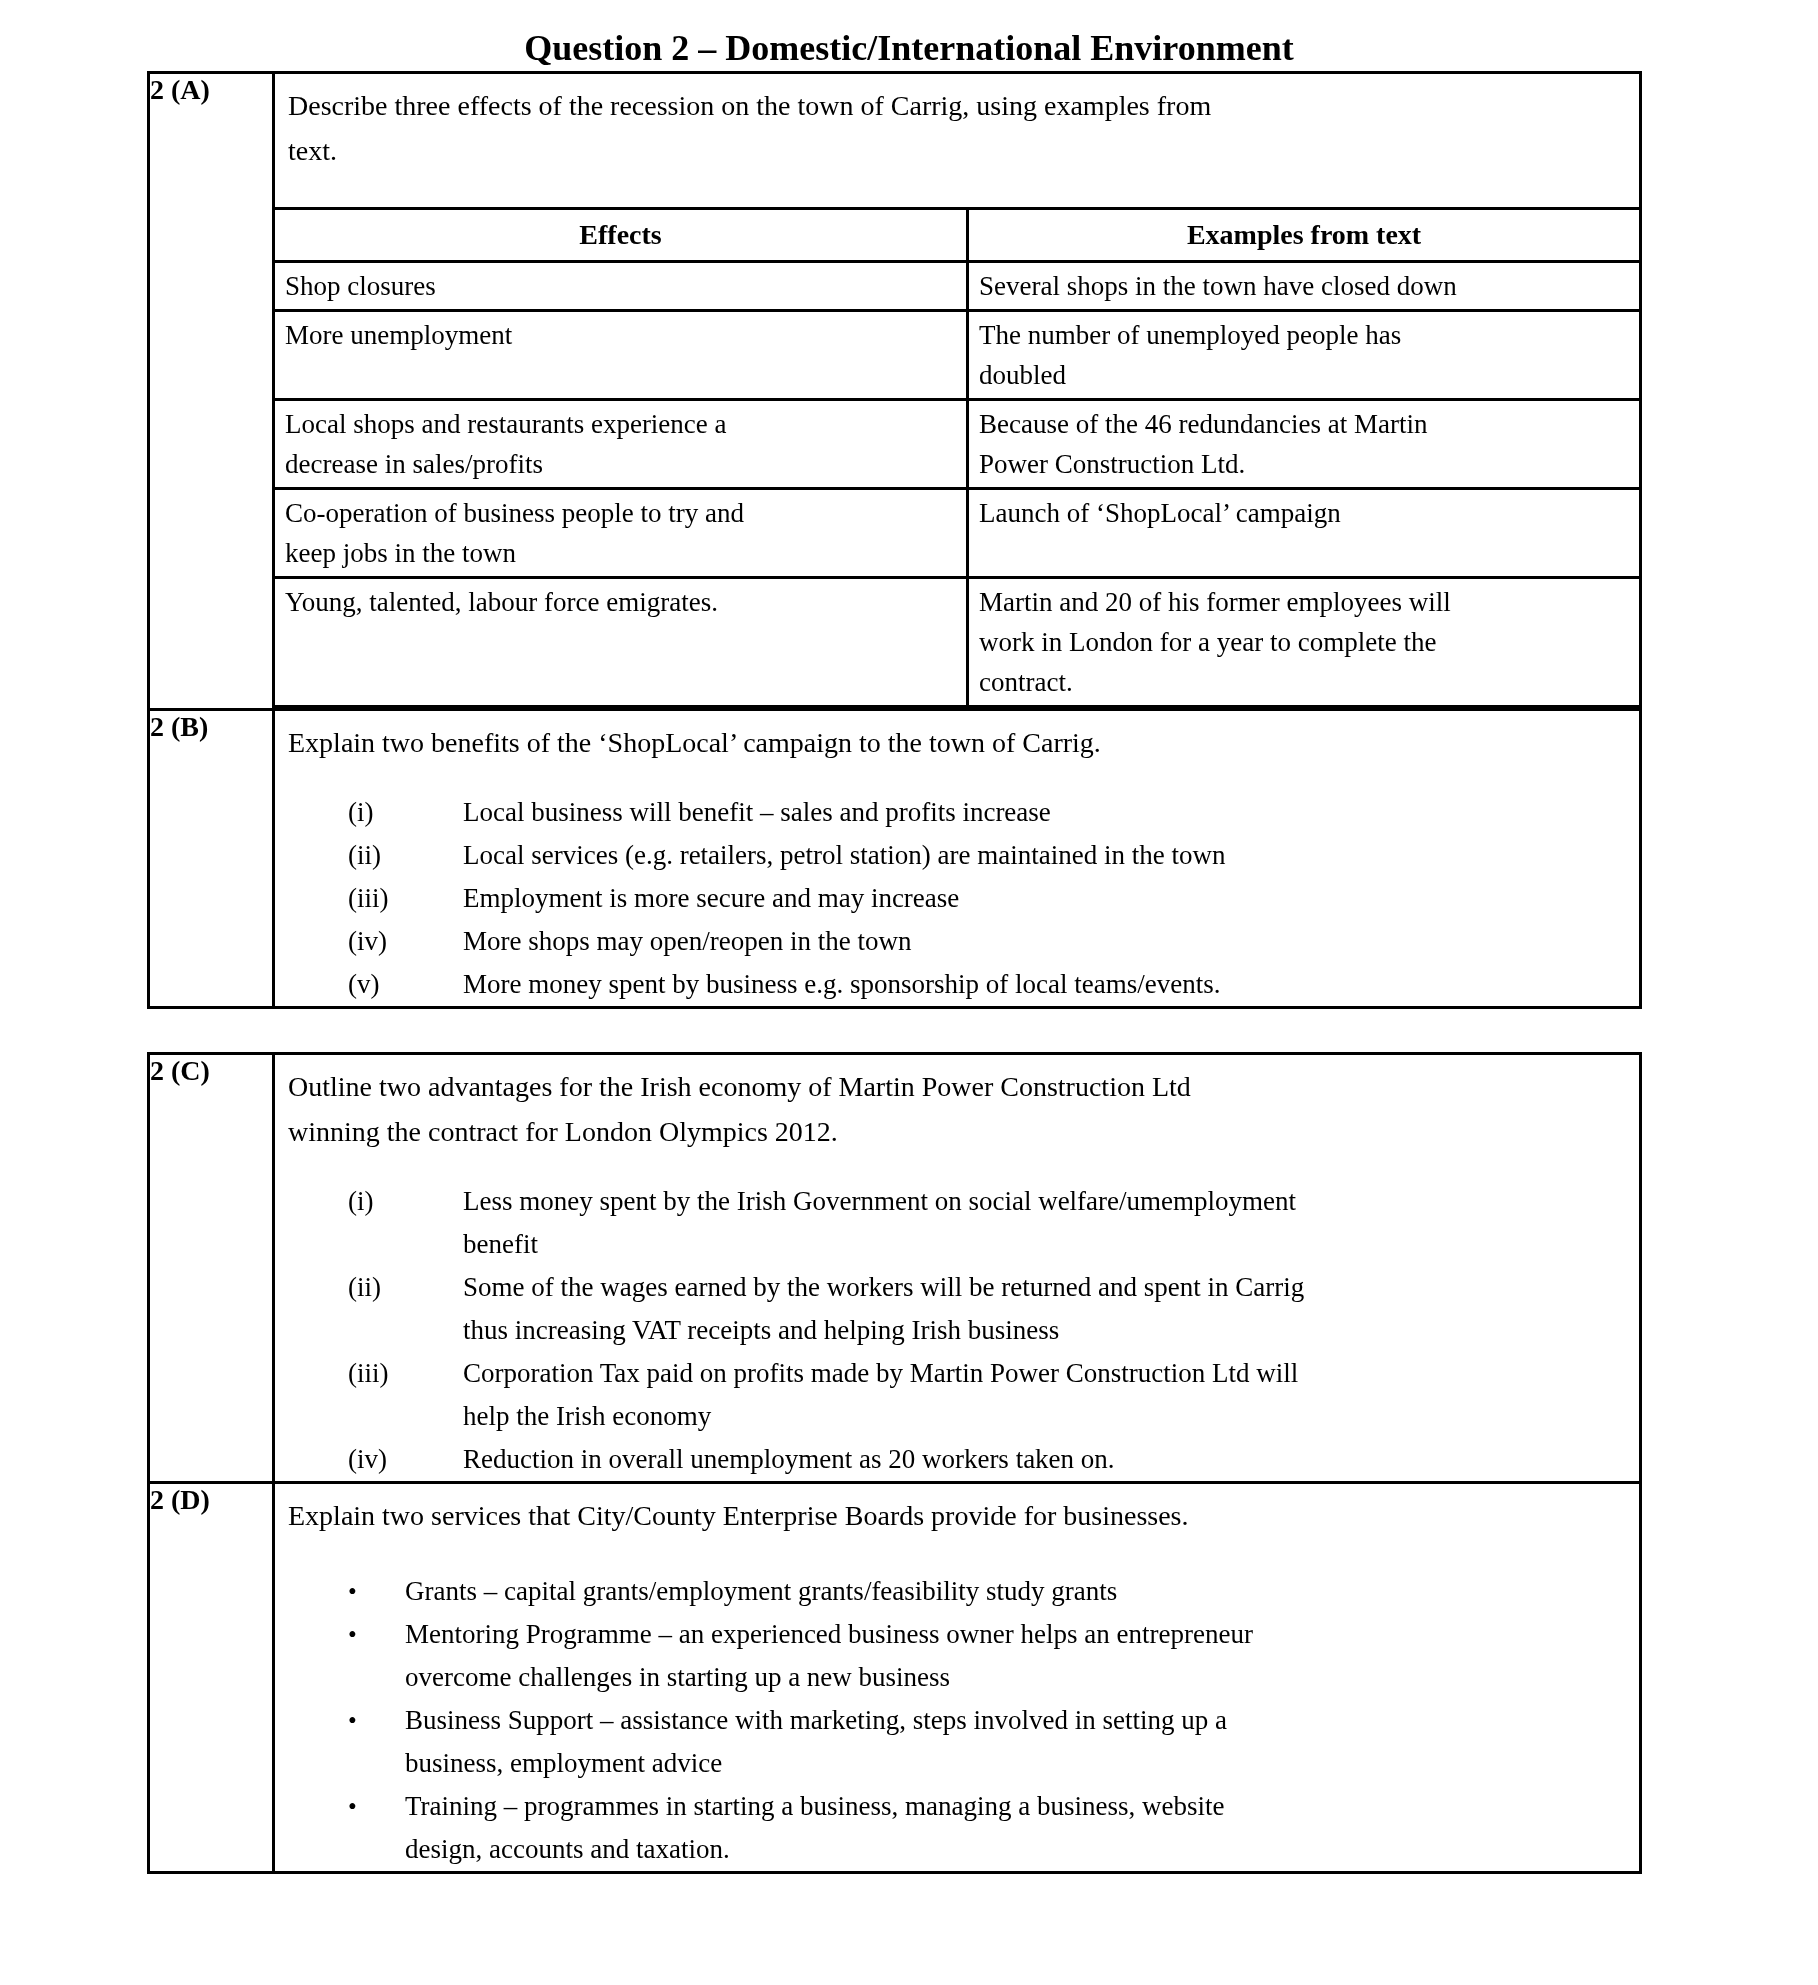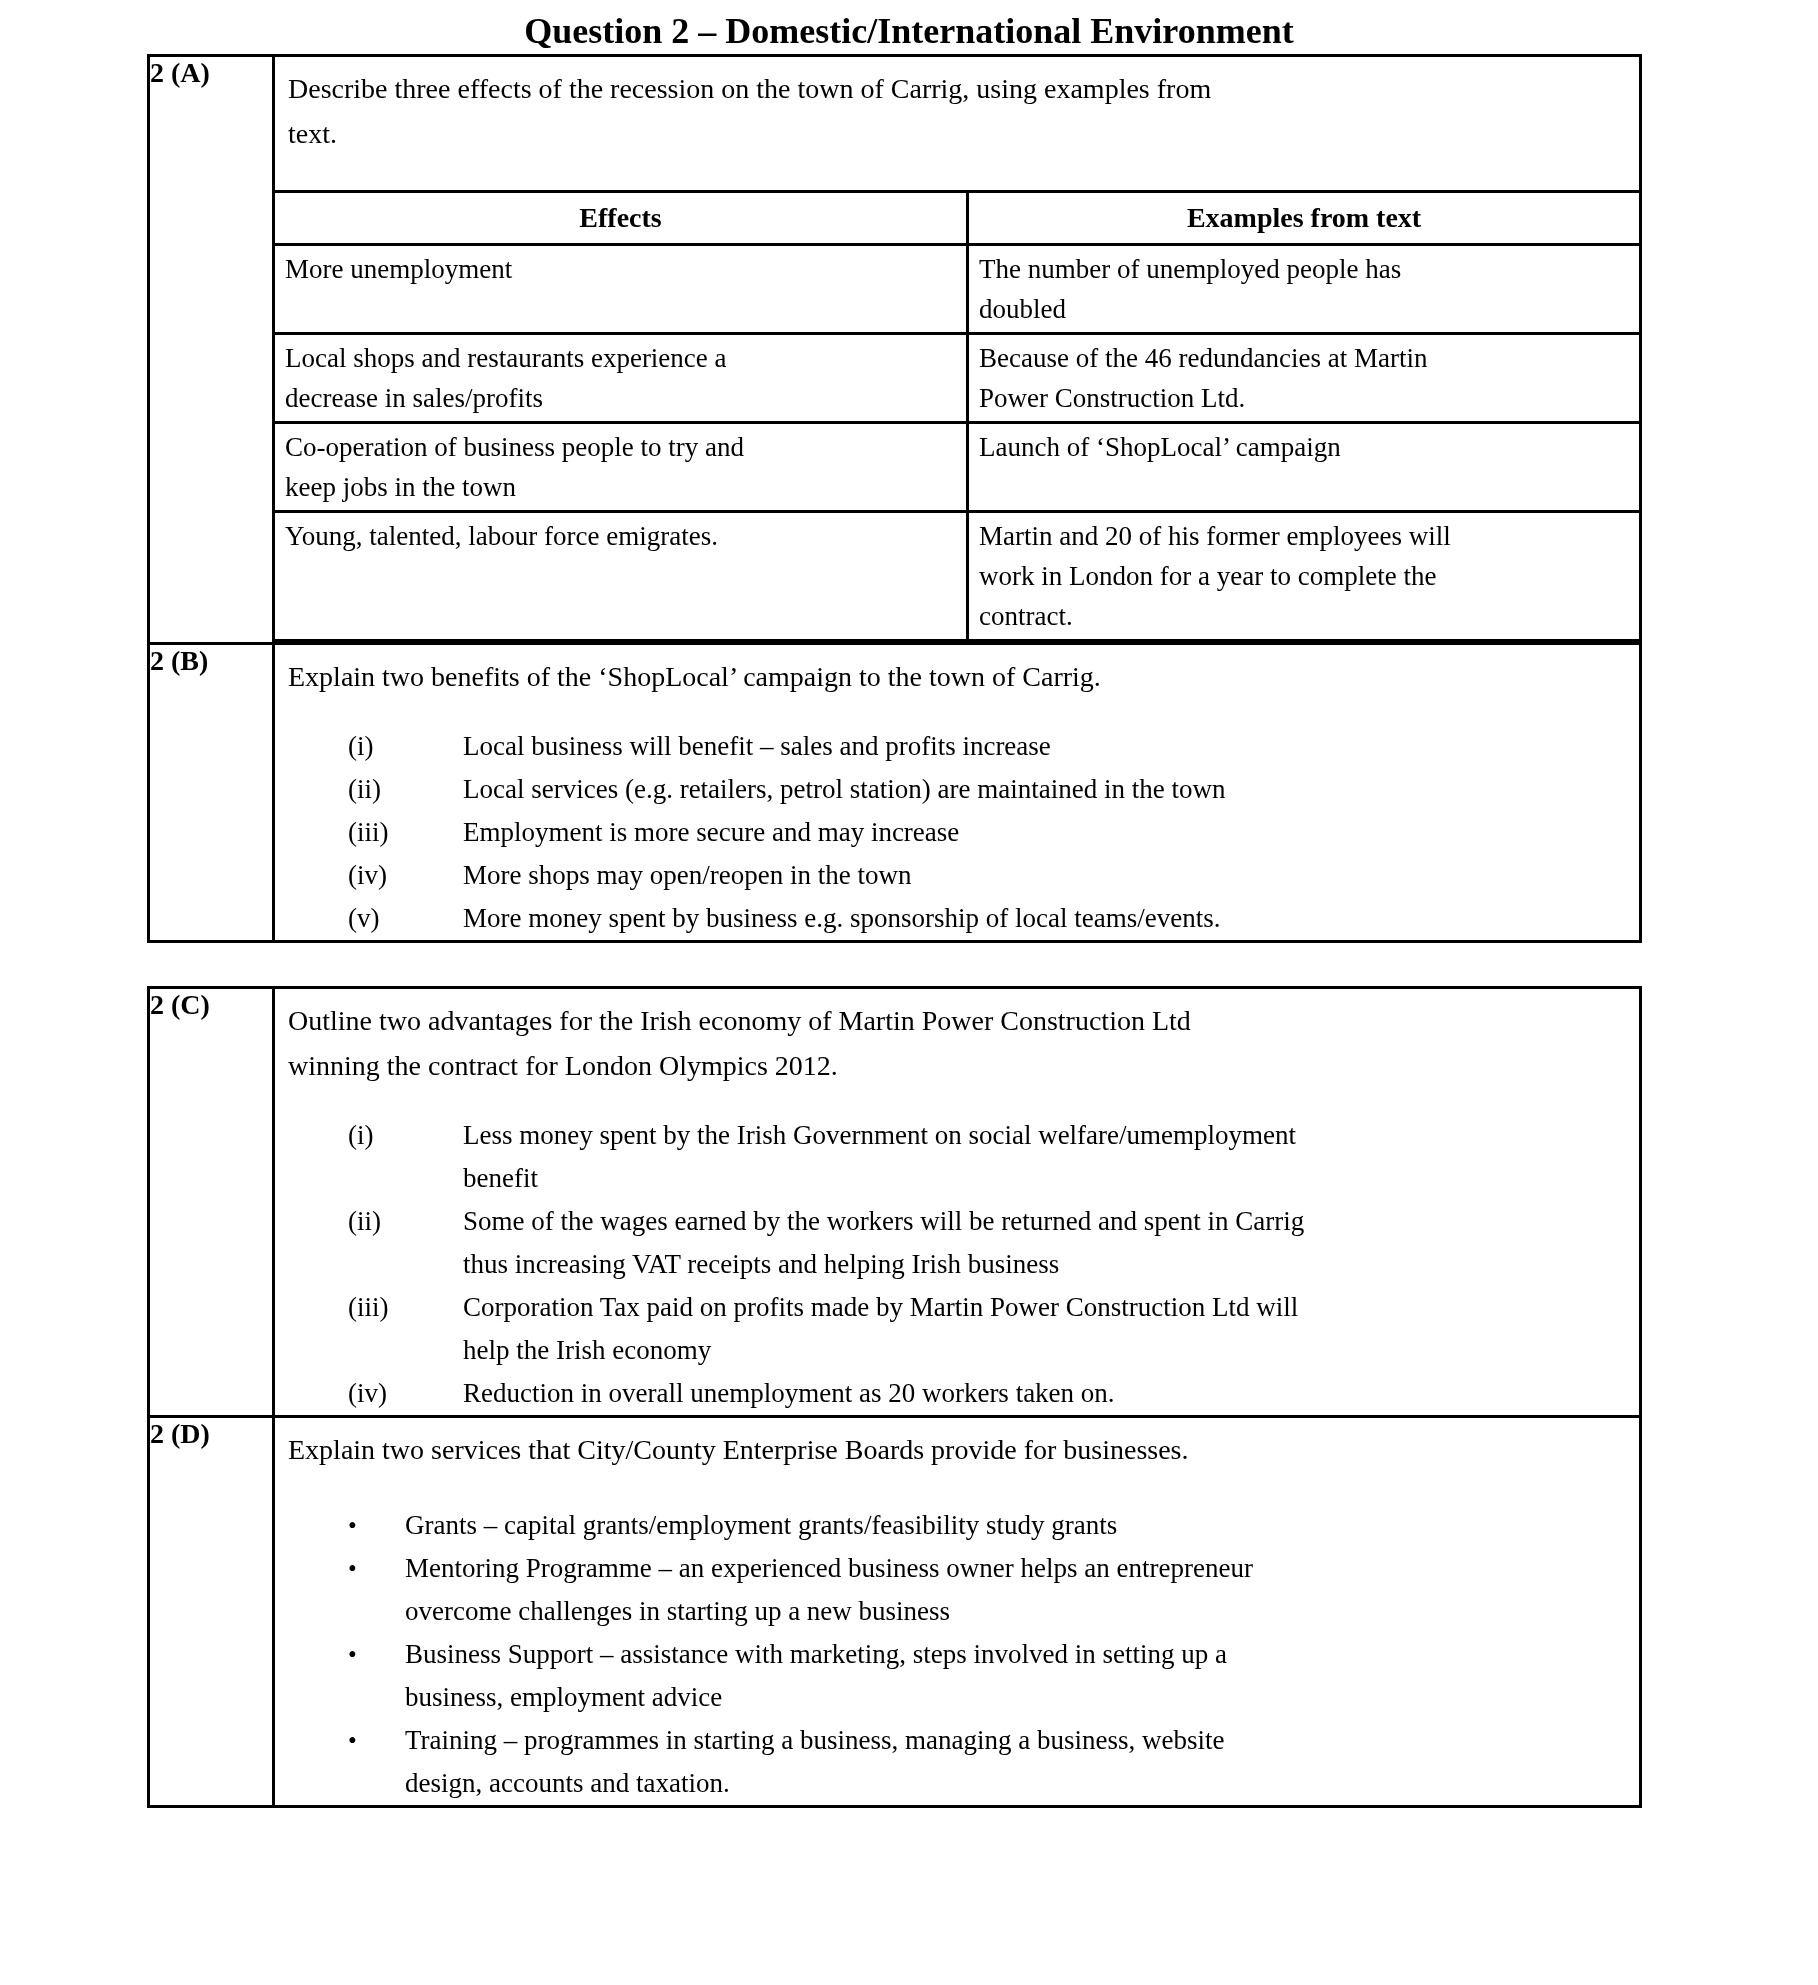--- a/index.html
+++ b/index.html
@@ -7,21 +7,21 @@
     position: relative;
     width: 1818px;
     height: 1985px;
     background: #ffffff;
     color: #000000;
     font-family: "Liberation Serif", "DejaVu Serif", serif;
     overflow: hidden;
   }
   .title {
     margin: 0;
-    padding-top: 8px;
+    padding-top: 25px;
     text-align: center;
     font-size: 36px;
     font-weight: bold;
     line-height: 46px;
   }
   table.outer {
     border-collapse: collapse;
     table-layout: fixed;
     margin-left: 147px;
     width: 1495px;
@@ -95,20 +95,24 @@
         <td>
           <div class="q-text">Describe three effects of the recession on the town of Carrig, using examples from
 text.</div>
           <table class="inner">
             <tbody>
               <tr>
                 <th>Effects</th>
                 <th>Examples from text</th>
               </tr>
               <tr>
+                <td>Shop closures</td>
+                <td>Several shops in the town have closed down</td>
+              </tr>
+              <tr>
                 <td>More unemployment</td>
                 <td>The number of unemployed people has
 doubled</td>
               </tr>
               <tr>
                 <td>Local shops and restaurants experience a
 decrease in sales/profits</td>
                 <td>Because of the 46 redundancies at Martin
 Power Construction Ltd.</td>
               </tr>

